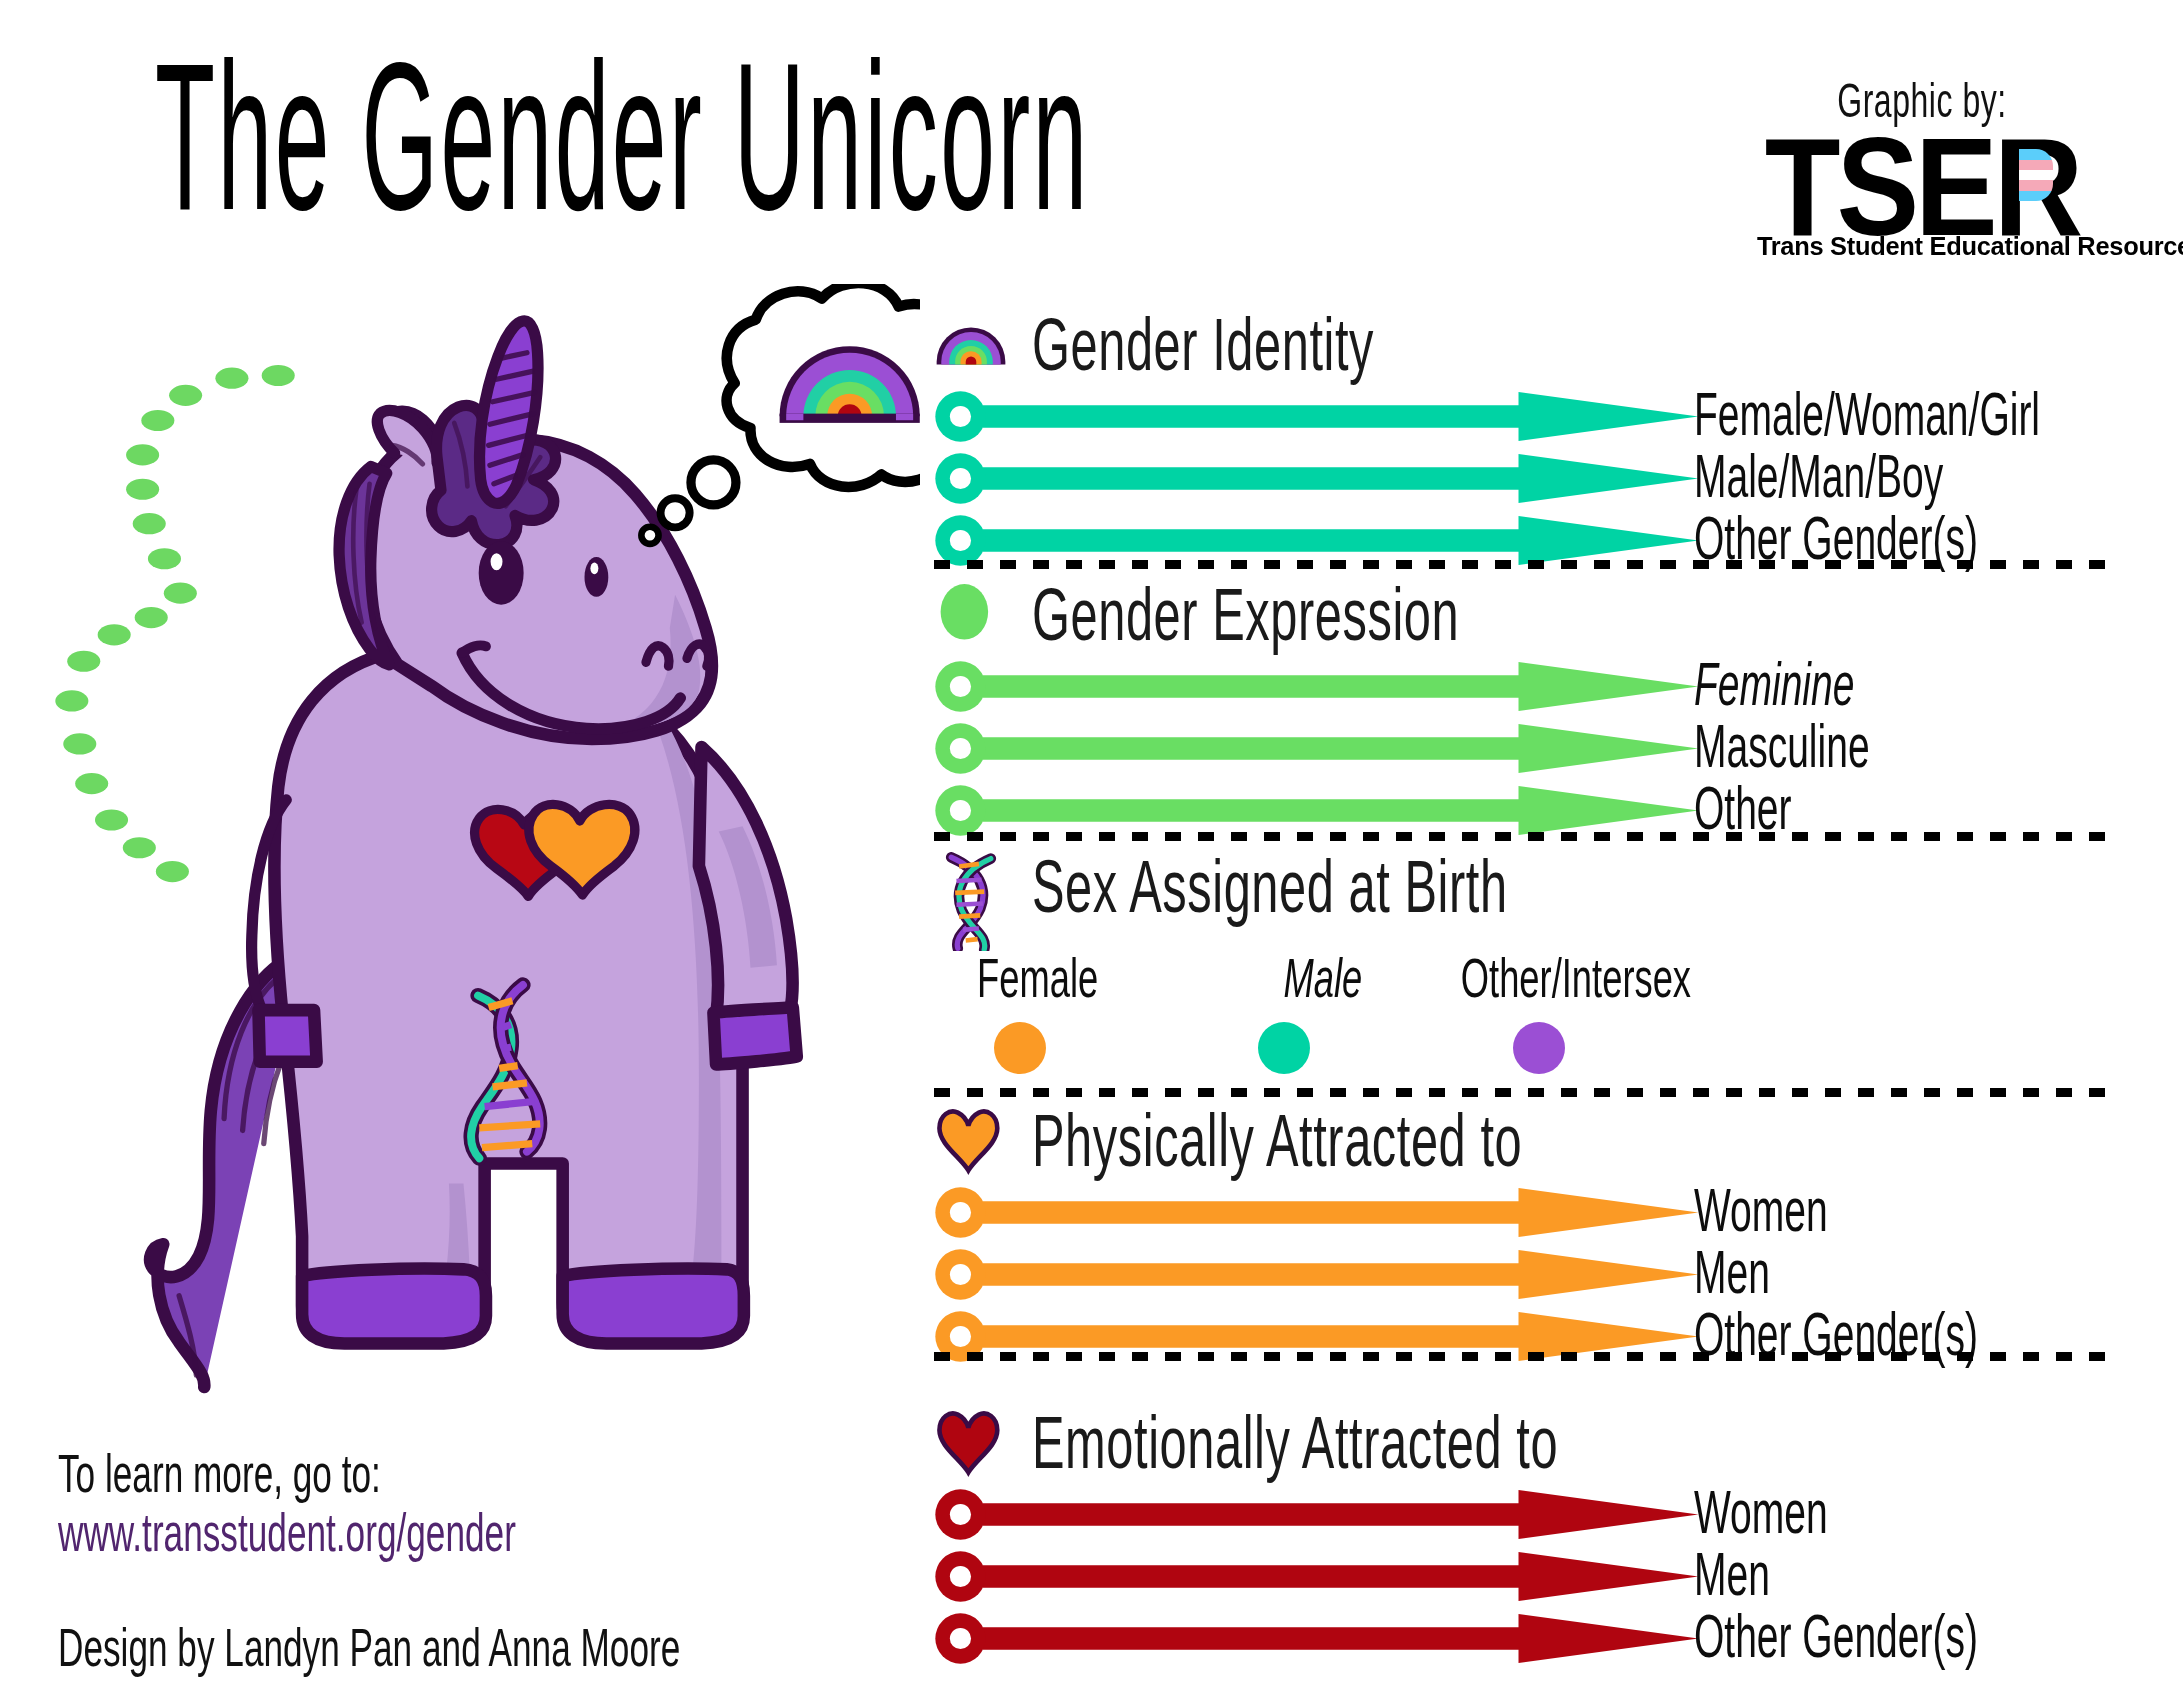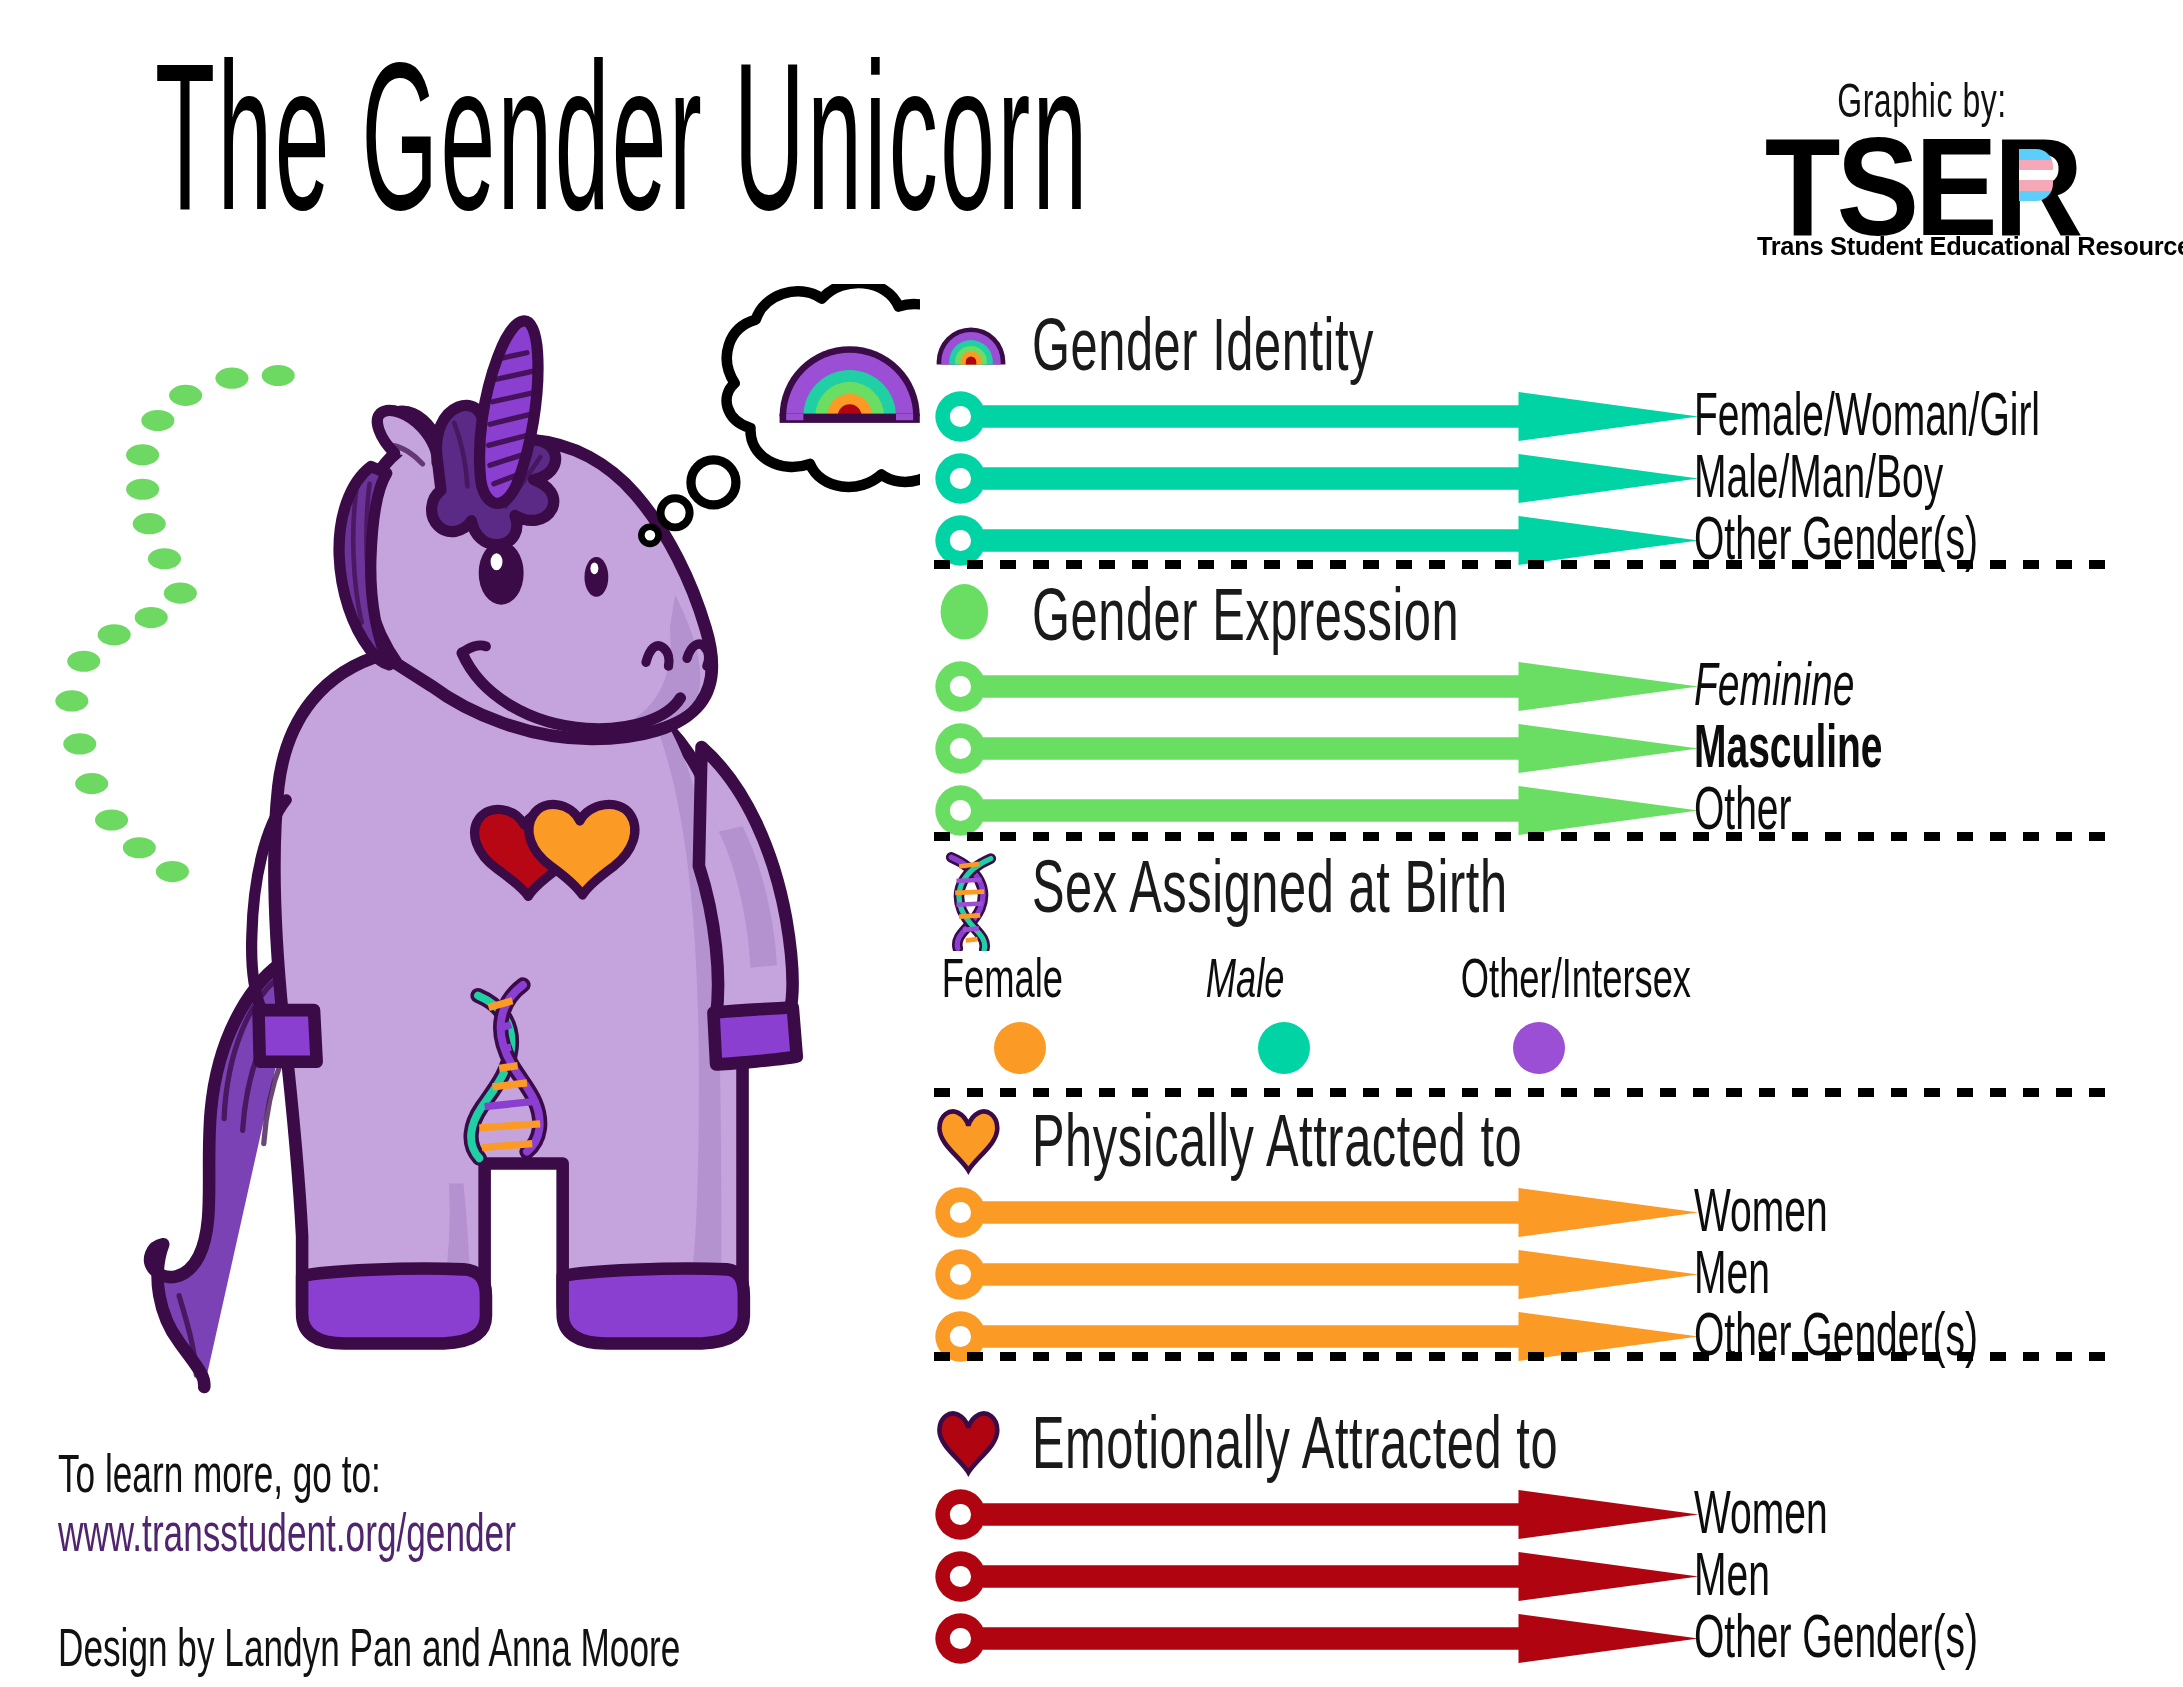--- a/index.html
+++ b/index.html
@@ -63,21 +63,21 @@
   }
 
   
   .divider{
     position:absolute;left:934px;width:1188px;height:9.3px;
     background-image:repeating-linear-gradient(to right,#000 0,#000 16px,transparent 16px,transparent 33px);
   }
 
   
   #sab-items{position:absolute;left:934px;top:945px;width:926px;height:152px;}
-  .sab-col{position:absolute;text-align:left;width:198px;}
+  .sab-col{position:absolute;text-align:right;width:198px;}
   .sab-label{
     font-size:46px;color:#0d0d0d;white-space:nowrap;display:block;
     transform:scaleX(0.79) scaleY(1.22);transform-origin:center top;
   }
   .sab-dot{width:52px;height:52px;border-radius:50%;margin:22.5px auto 0;}
 
   
   #footer{position:absolute;left:58px;top:1442px;width:761px;}
   #footer .f-line{
     font-size:44px;color:#111;white-space:nowrap;display:block;
@@ -345,21 +345,21 @@
   </div>
 
   <div class="arrow-row" style="height:62px;font-style:italic;">
     <svg class="arrow-svg" width="767" height="57" viewBox="0 0 1160 86">
       <path d="M74 26 L 884 26 L 884 6 L 1156 43 L 884 80 L 884 60 L 74 60 Z" fill="#69DE63"></path>
       <circle cx="40" cy="43" r="38" fill="#69DE63"></circle>
         <circle cx="40" cy="43" r="16" fill="#fff"></circle>
     </svg>
     <span class="arrow-label cond">Feminine</span>
   </div>
-  <div class="arrow-row" style="height:62px;font-weight:bold;">
+  <div class="arrow-row" style="height:62px;">
     <svg class="arrow-svg" width="767" height="57" viewBox="0 0 1160 86">
       <path d="M74 26 L 884 26 L 884 6 L 1156 43 L 884 80 L 884 60 L 74 60 Z" fill="#69DE63"></path>
       <circle cx="40" cy="43" r="38" fill="#69DE63"></circle>
         <circle cx="40" cy="43" r="16" fill="#fff"></circle>
     </svg>
     <span class="arrow-label cond">Masculine</span>
   </div>
   <div class="arrow-row" style="height:62px;">
     <svg class="arrow-svg" width="767" height="57" viewBox="0 0 1160 86">
       <path d="M74 26 L 884 26 L 884 6 L 1156 43 L 884 80 L 884 60 L 74 60 Z" fill="#69DE63"></path>

